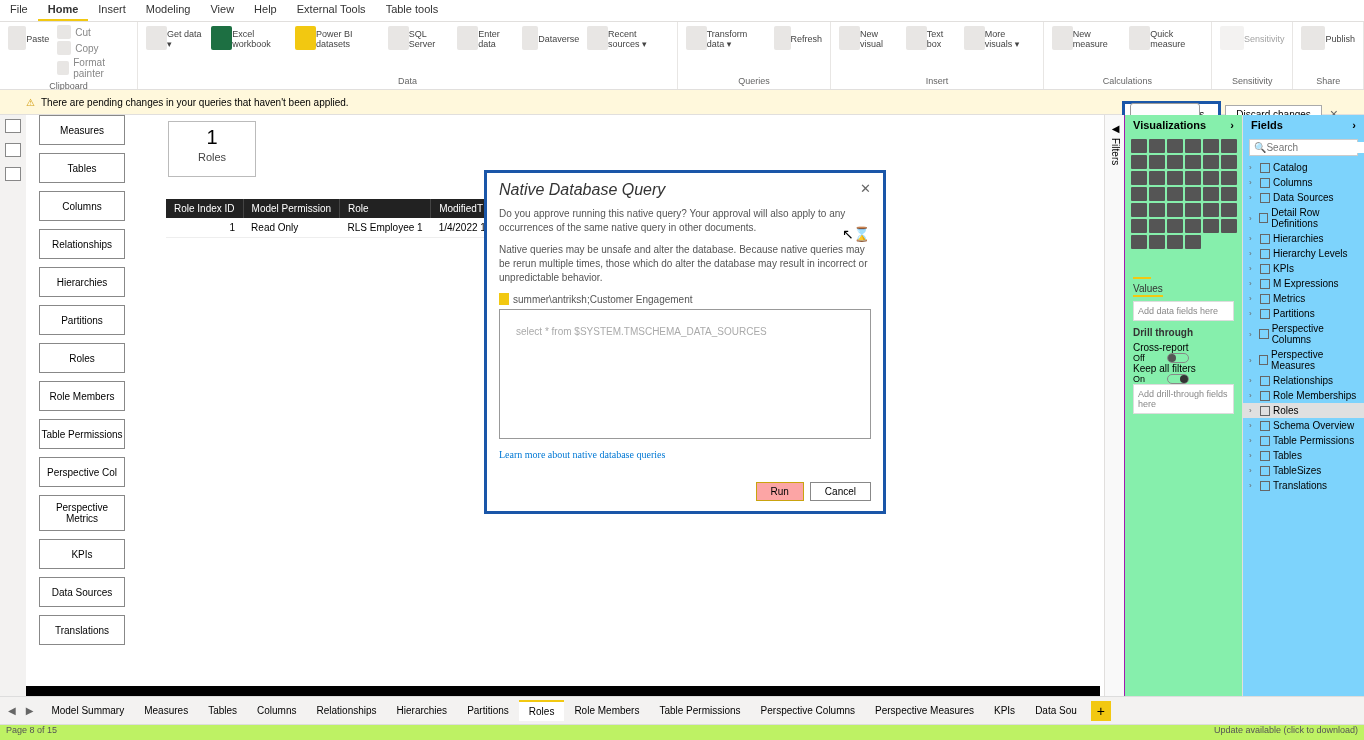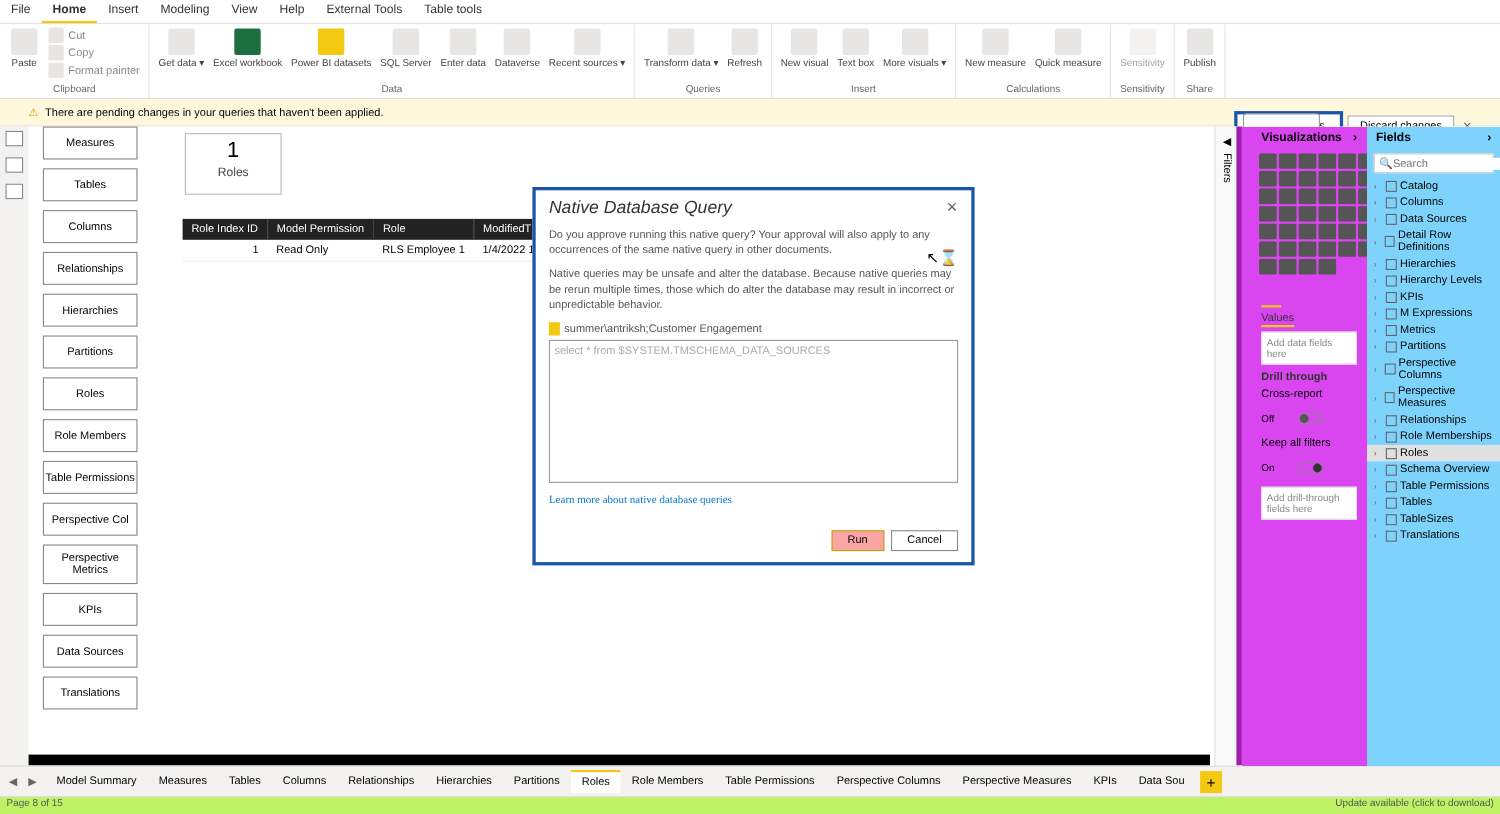--- a/index.html
+++ b/index.html
@@ -8,21 +8,21 @@
 
 .ribbon-tabs { display: flex; background: #fff; height: 22px; border-bottom: 1px solid #e1dfdd; }
 .ribbon-tab { padding: 3px 10px; font-size: 11px; cursor: pointer; color: #333; }
 .ribbon-tab.active { border-bottom: 2px solid #f2c811; font-weight: 600; }
 
 
 .ribbon { background: #fff; height: 68px; display: flex; border-bottom: 1px solid #e1dfdd; }
 .ribbon-group { display: flex; flex-direction: column; align-items: center; border-right: 1px solid #e8e6e4; padding: 2px 4px; }
 .ribbon-group-items { display: flex; flex: 1; align-items: flex-start; }
 .ribbon-group-label { font-size: 9px; color: #666; padding: 1px 0; }
-.ribbon-btn { display: flex; flex-direction: column; align-items: center; padding: 2px 4px; font-size: 9px; color: #444; cursor: pointer; min-width: 36px; }
+.ribbon-btn { display: flex; flex-direction: row; align-items: center; padding: 2px 4px; font-size: 9px; color: #444; cursor: pointer; min-width: 36px; }
 .ribbon-btn .icon { width: 24px; height: 24px; background: #e8e6e4; border-radius: 2px; margin-bottom: 2px; }
 .ribbon-btn.small { flex-direction: row; min-width: auto; padding: 1px 4px; font-size: 10px; color: #888; }
 .ribbon-btn.small .icon { width: 14px; height: 14px; margin: 0 4px 0 0; }
 .clipboard-col { display: flex; flex-direction: column; gap: 0px; }
 
 
 .notif-bar { background: #fff8dc; height: 25px; display: flex; align-items: center; padding: 0 6px; font-size: 10px; position: relative; border-bottom: 1px solid #e1dfdd; }
 .notif-icon { color: #d4a017; margin: 0 6px 0 20px; }
 .notif-btn { background: #fff; border: 1px solid #aaa; padding: 3px 10px; font-size: 10px; cursor: pointer; margin-left: 4px; }
 .notif-btn.apply { border: 3px solid #1a56a8; padding: 5px 14px; }
@@ -52,28 +52,28 @@
 .data-table { position: absolute; left: 6px; top: 84px; border-collapse: collapse; font-size: 10px; }
 .data-table th { background: #222; color: #fff; padding: 4px 8px; font-weight: 400; border-right: 1px solid #444; text-align: left; }
 .data-table td { padding: 4px 8px; border-bottom: 1px solid #eee; }
 .data-table td.right { text-align: right; }
 
 
 .filters-collapsed { position: absolute; right: 238px; top: 0; width: 22px; background: #f9f9f9; border-left: 1px solid #e1dfdd; height: 100%; display: flex; flex-direction: column; align-items: center; padding-top: 8px; font-size: 10px; gap: 4px; }
 .filters-collapsed .vtext { writing-mode: vertical-rl; }
 
 
-.viz-pane { position: absolute; right: 122px; top: 0; width: 118px; background: #d946ef; border-left: 5px solid #a21caf; height: 100%; overflow-y: auto; padding-left: 10px; }
+.viz-pane { position: absolute; right: 122px; top: 0; width: 118px; background: #86efac; border-left: 1px solid #a21caf; height: 100%; overflow-y: auto; }
 .pane-header { display: flex; justify-content: space-between; align-items: center; padding: 4px 8px; font-size: 11px; font-weight: 600; }
 .viz-grid { display: grid; grid-template-columns: repeat(6, 16px); gap: 2px; padding: 4px 6px; }
 .viz-item { width: 16px; height: 14px; background: #555; border-radius: 1px; cursor: pointer; }
 .viz-section { padding: 4px 8px; font-size: 10px; }
 .viz-section-title { font-weight: 400; color: #333; margin: 4px 0; }
 .field-well { background: #fff; border: 1px solid #ddd; padding: 4px; font-size: 9px; color: #888; margin-bottom: 6px; }
-.toggle-row { display: flex; align-items: center; gap: 22px; font-size: 9px; margin: 12px 0; }
+.toggle-row { display: flex; align-items: center; gap: 22px; font-size: 9px; margin: 0 0; }
 .toggle { width: 22px; height: 10px; border: 1px solid #888; border-radius: 5px; position: relative; }
 .toggle .knob { width: 8px; height: 8px; background: #555; border-radius: 4px; position: absolute; top: 0; }
 .toggle.off .knob { left: 0; }
 .toggle.on .knob { right: 0; background: #333; }
 .values-underline { border-bottom: 2px solid #f2c811; display: inline-block; padding-bottom: 1px; }
 
 
 .fields-pane { position: absolute; right: 0; top: 0; width: 122px; background: #7dd3fc; border-left: 1px solid #e1dfdd; height: 100%; overflow-y: auto; }
 .search-box { margin: 4px 6px; border: 1px solid #ccc; background: #fff; display: flex; align-items: center; padding: 2px 4px; font-size: 10px; }
 .search-box input { border: none; outline: none; flex: 1; font-size: 10px; }
@@ -98,21 +98,21 @@
 
 
 .dialog-overlay { position: absolute; left: 484px; top: 170px; width: 402px; background: #fff; border: 3px solid #1a56a8; z-index: 100; }
 .dialog-hdr { display: flex; justify-content: space-between; padding: 8px 12px 4px; }
 .dialog-title { font-size: 16px; color: #333; font-weight: 400; font-style: italic; }
 .dialog-close { cursor: pointer; color: #666; font-size: 13px; }
 .dialog-body { padding: 4px 12px 12px; font-size: 10px; color: #555; }
 .dialog-body p { margin-bottom: 8px; line-height: 1.4; }
 .dialog-db { display: flex; align-items: center; gap: 4px; margin: 6px 0 4px; font-size: 10px; }
 .dialog-db .dbicon { width: 10px; height: 12px; background: #f2c811; }
-.dialog-query { border: 1px solid #999; height: 130px; padding: 4px; font-size: 10px; color: #aaa; font-family: inherit; }
+.dialog-query { border: 1px solid #999; height: 130px; padding: 16px; font-size: 10px; color: #aaa; font-family: inherit; }
 .dialog-link { color: #0078d4; font-size: 10px; cursor: pointer; margin-top: 10px; display: inline-block; font-family: Liberation Serif, serif; }
 .dialog-footer { display: flex; justify-content: flex-end; gap: 6px; padding: 10px 12px; }
 .dlg-btn { padding: 3px 14px; font-size: 10px; border: 1px solid #888; background: #fff; cursor: pointer; }
 .dlg-btn.primary { background: #fca5a5; border-color: #c9a30e; }
 
 
 .fake-cursor { position: absolute; left: 842px; top: 226px; z-index: 200; font-size: 14px; pointer-events: none; }
 </style>
 </head>
 <body>

